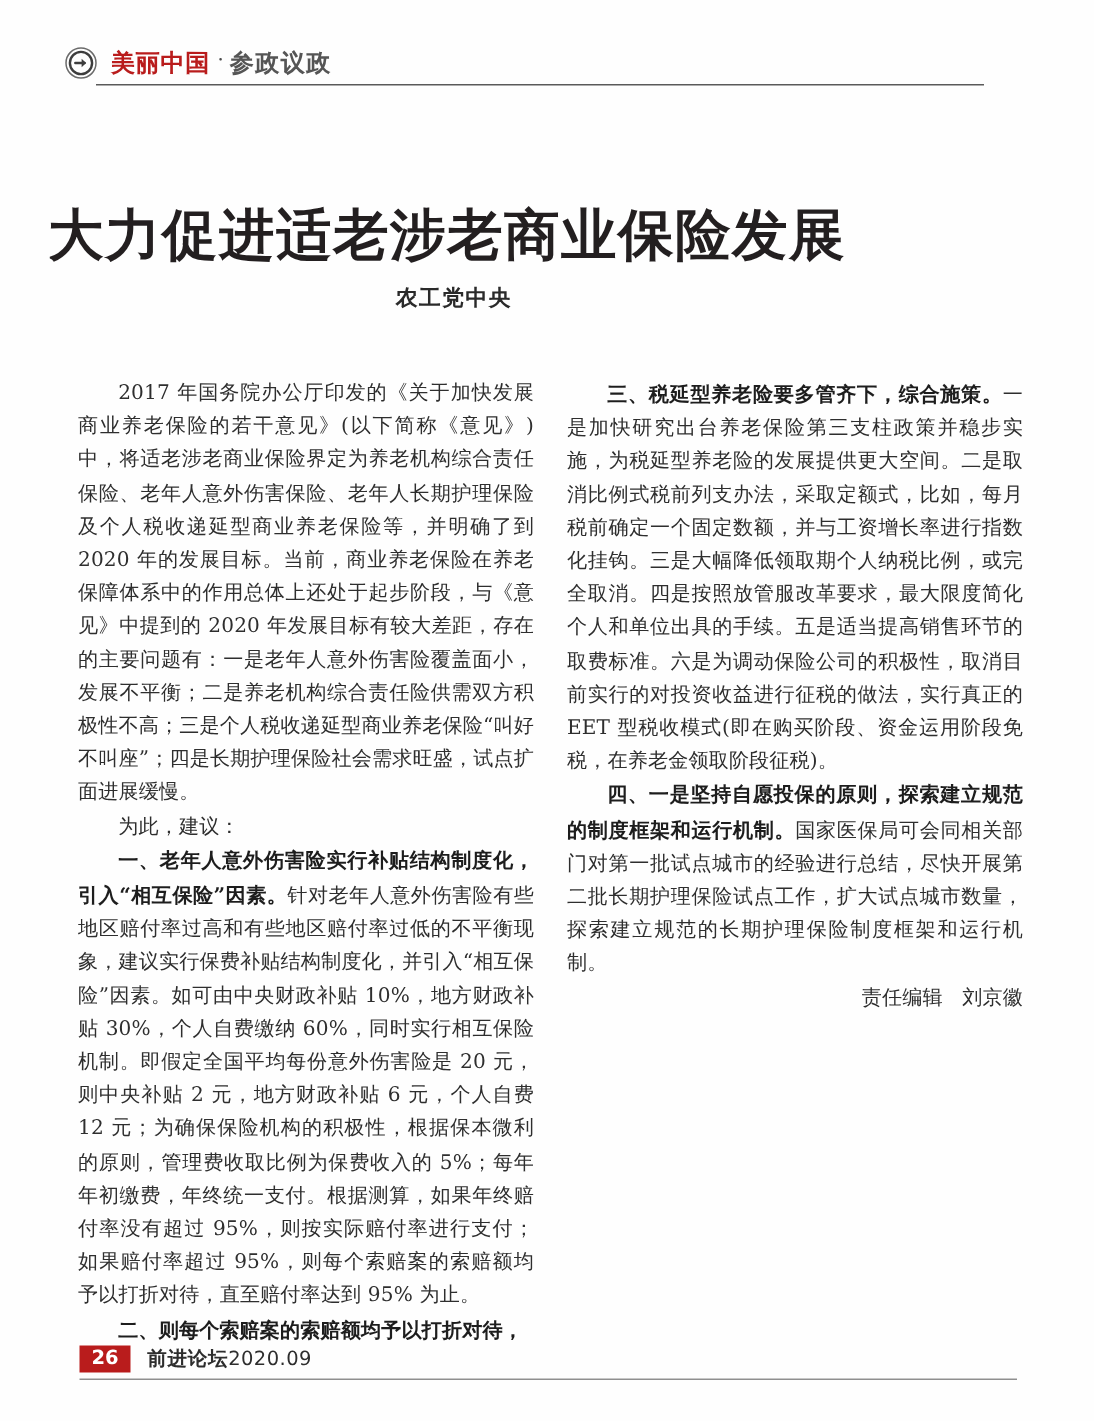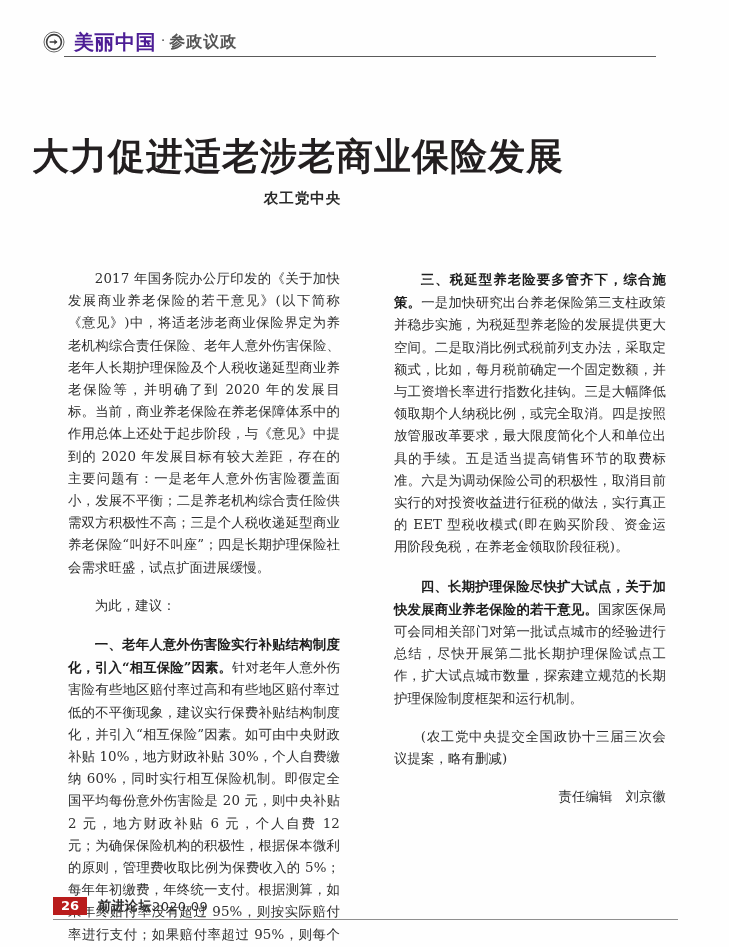--- a/index.html
+++ b/index.html
@@ -37,23 +37,23 @@
     height: 22px;
     flex: 0 0 22px;
     position: relative;
     margin-right: 9px;
   }
   .logo-icon svg { display: block; }
 
   .header-title {
     font-family: "DejaVu Sans", "Liberation Sans", sans-serif;
     font-weight: bold;
-    font-size: 20px;
+    font-size: 16px;
     letter-spacing: 0.5px;
-    color: #4c1d95;
+    color: #b91c1c;
     white-space: nowrap;
   }
   .header-dot {
     font-size: 13px;
     color: #4a4a4a;
     margin: 0 4px 0 5px;
     position: relative;
     top: -2px;
   }
   .header-sub {
@@ -106,21 +106,21 @@
     top: 252px;
     width: 630px;
     display: flex;
     gap: 22px;
   }
   .col {
     width: 304px;
     flex: 0 0 304px;
   }
   .col p {
-    margin: 16px;
+    margin: 0;
     font-family: "DejaVu Serif", "Liberation Serif", serif;
     font-size: 13.4px;
     line-height: 22.2px;
     text-align: justify;
     text-align-last: left;
     text-justify: inter-character;
     color: #2e2e2e;
     letter-spacing: 0.1px;
   }
   .col p.indent { text-indent: 2em; }
@@ -194,22 +194,21 @@
 
     <div class="col">
       <p class="indent">2017 年国务院办公厅印发的《关于加快发展商业养老保险的若干意见》(以下简称《意见》)中，将适老涉老商业保险界定为养老机构综合责任保险、老年人意外伤害保险、老年人长期护理保险及个人税收递延型商业养老保险等，并明确了到 2020 年的发展目标。当前，商业养老保险在养老保障体系中的作用总体上还处于起步阶段，与《意见》中提到的 2020 年发展目标有较大差距，存在的主要问题有：一是老年人意外伤害险覆盖面小，发展不平衡；二是养老机构综合责任险供需双方积极性不高；三是个人税收递延型商业养老保险“叫好不叫座”；四是长期护理保险社会需求旺盛，试点扩面进展缓慢。</p>
       <p class="indent">为此，建议：</p>
       <p class="indent"><b>一、老年人意外伤害险实行补贴结构制度化，引入“相互保险”因素。</b><span>针对老年人意外伤害险有些地区赔付率过高和有些地区赔付率过低的不平衡现象，建议实行保费补贴结构制度化，并引入“相互保险”因素。如可由中央财政补贴 10%，地方财政补贴 30%，个人自费缴纳 60%，同时实行相互保险机制。即假定全国平均每份意外伤害险是 20 元，则中央补贴 2 元，地方财政补贴 6 元，个人自费 12 元；为确保保险机构的积极性，根据保本微利的原则，管理费收取比例为保费收入的 5%；每年年初缴费，年终统一支付。根据测算，如果年终赔付率没有超过 95%，则按实际赔付率进行支付；如果赔付率超过 95%，则每个索赔案的索赔额均予以打折对待，直至赔付率达到 95% 为止。</span></p>
       <p class="indent"><b>二、则每个索赔案的索赔额均予以打折对待，</b></p>
     </div>
 
     <div class="col">
       <p class="indent"><b>三、税延型养老险要多管齐下，综合施策。</b><span>一是加快研究出台养老保险第三支柱政策并稳步实施，为税延型养老险的发展提供更大空间。二是取消比例式税前列支办法，采取定额式，比如，每月税前确定一个固定数额，并与工资增长率进行指数化挂钩。三是大幅降低领取期个人纳税比例，或完全取消。四是按照放管服改革要求，最大限度简化个人和单位出具的手续。五是适当提高销售环节的取费标准。六是为调动保险公司的积极性，取消目前实行的对投资收益进行征税的做法，实行真正的 EET 型税收模式(即在购买阶段、资金运用阶段免税，在养老金领取阶段征税)。</span></p>
-      <p class="indent"><b>四、长期护理保险尽快扩大试点，关于加快发展商业养老保险的若干意见。</b><span>国家医保局可会同相关部门对第一批试点城市的经验进行总结，尽快开展第二批长期护理保险试点工作，扩大试点城市数量，探索建立规范的长期护理保险制度框架和运行机制。</span></p>
-      <p class="indent">(农工党中央提交全国政协十三届三次会议提案，略有删减)</p>
+      <p class="indent"><b>四、一是坚持自愿投保的原则，探索建立规范的制度框架和运行机制。</b><span>国家医保局可会同相关部门对第一批试点城市的经验进行总结，尽快开展第二批长期护理保险试点工作，扩大试点城市数量，探索建立规范的长期护理保险制度框架和运行机制。</span></p>
       <p class="right"><span>责任编辑</span>&nbsp;&nbsp;&nbsp;<span>刘京徽</span></p>
     </div>
 
   </div>
 
   <div class="footer">
     <span class="page-num">26</span>
     <span class="footer-mag">前进论坛</span>
     <span class="footer-date">2020.09</span>
   </div>

